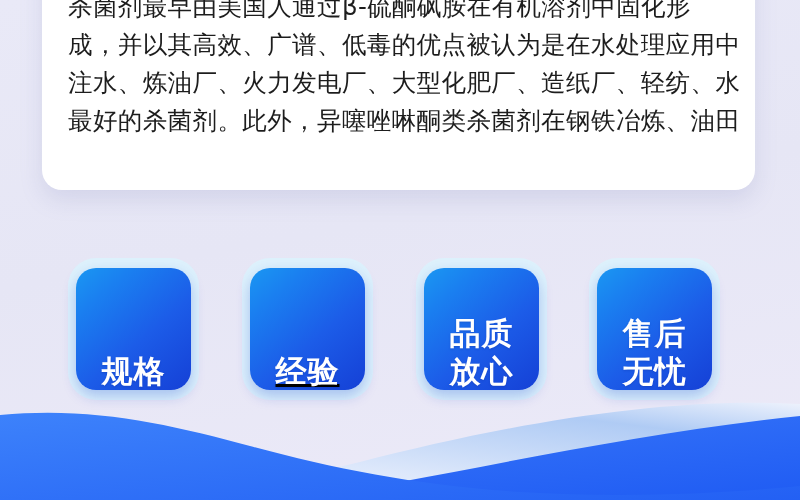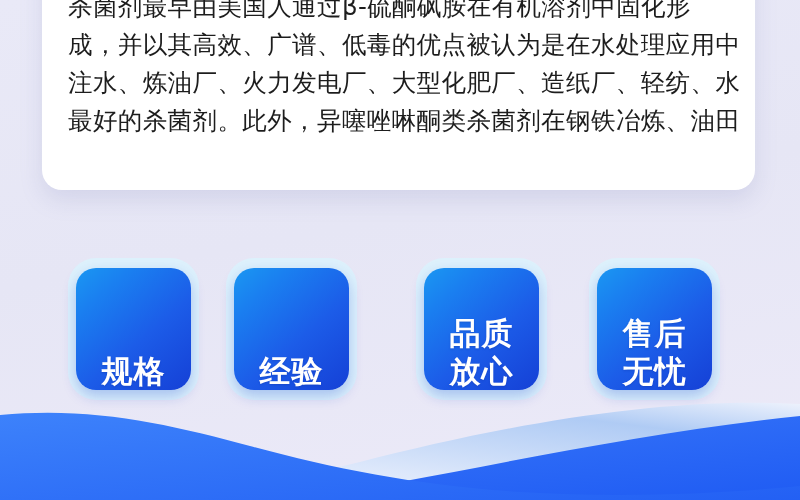--- a/index.html
+++ b/index.html
@@ -88,21 +88,21 @@
     color: #ffffff;
     font-size: 31px;
     font-weight: bold;
     line-height: 38px;
     letter-spacing: 1px;
     white-space: nowrap;
     font-family: "DejaVu Sans", "Liberation Sans", sans-serif;
     text-shadow: 0 1px 2px rgba(10, 40, 140, 0.25);
   }
   #feature-0 { left: 68px; }
-  #feature-1 { left: 226px; }
+  #feature-1 { left: 242px; text-decoration: underline; }
   #feature-2 { left: 416px; }
   #feature-3 { left: 589px; }
 
   
   #waves {
     position: absolute;
     left: 0;
     bottom: 0;
     width: 800px;
     height: 110px;

